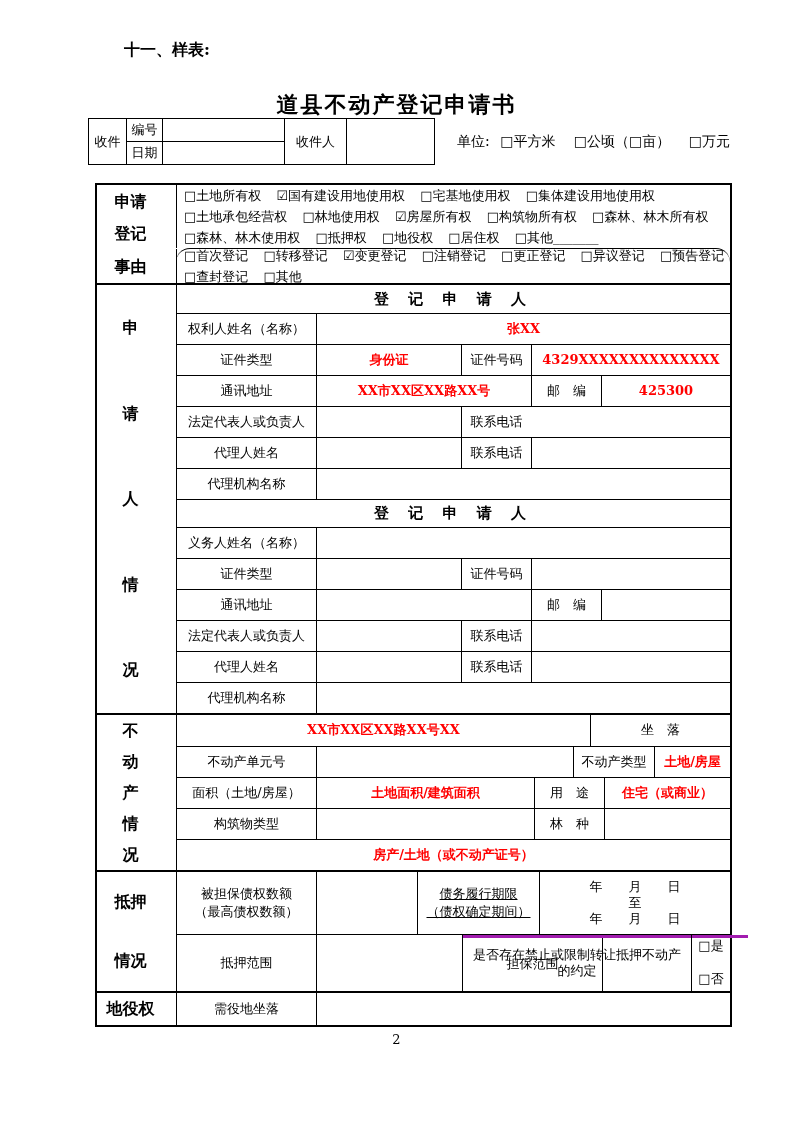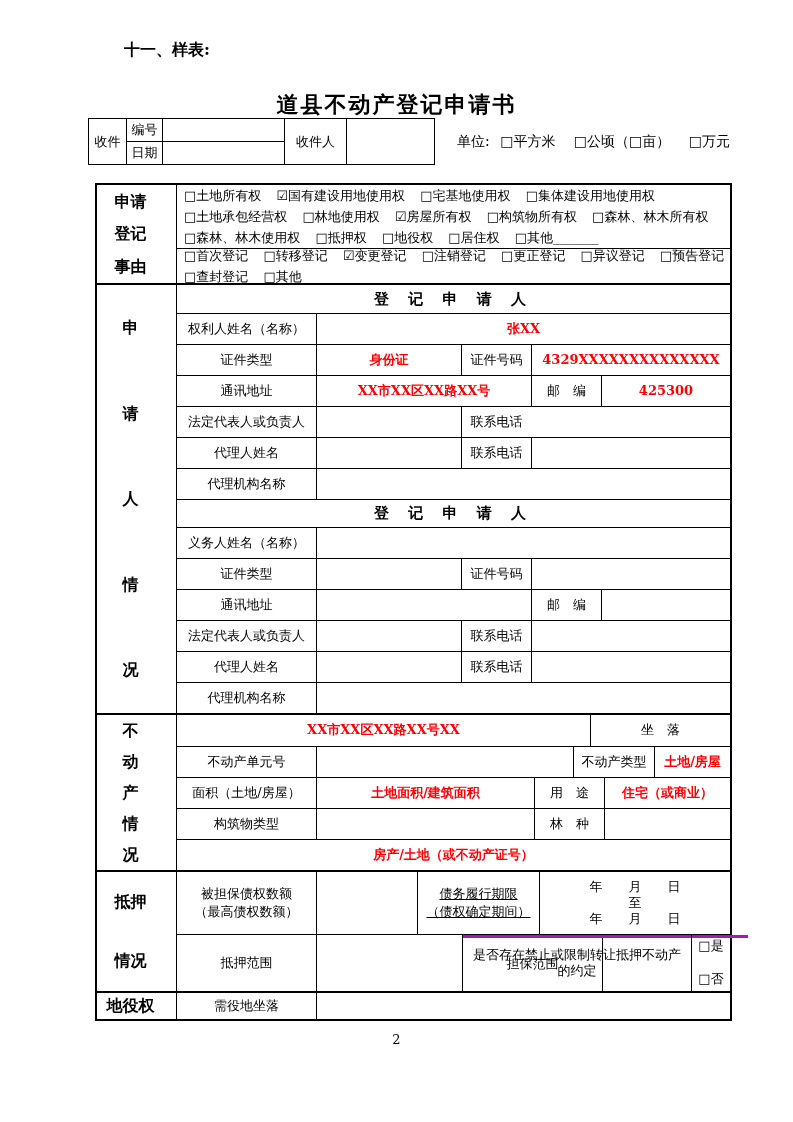--- a/index.html
+++ b/index.html
@@ -67,22 +67,22 @@
   .w145 { width:145px; flex:none; }
   .w70  { width:70px;  flex:none; }
   .w215 { width:215px; flex:none; }
   .w257 { width:257px; flex:none; }
   .w81  { width:81px;  flex:none; }
   .w218 { width:218px; flex:none; }
   .w101 { width:101px; flex:none; }
   .w122 { width:122px; flex:none;text-decoration:underline; }
   .w146 { width:146px; flex:none; }
   .w229 { width:229px; flex:none; }
-  .h28 { height:28px; } .h31 { height:31px; } .h35 { height:35px; }
-  .h63 { height:63px; } .h62 { height:62px; } .h26 { height:26px; }
+  .h28 { height:28px; } .h31 { height:31px; } .h35 { height:35px;border-radius:14px; }
+  .h63 { height:63px; } .h62 { height:62px; } .h26 { height:32px; }
   .stack { display:flex; flex-direction:row; width:286px; flex:none; }
   .srow { display:flex; flex:1; }
   .srow + .srow { border-top:3px solid #a21caf; }
   .yn { justify-content:space-between; padding:3px 0 4px 0; }
   .two-line { line-height:1.35; }
   .pageno {
     position:absolute; top:1032px; left:0; width:100%;
     text-align:center; font-size:13px;
   }
 </style>

